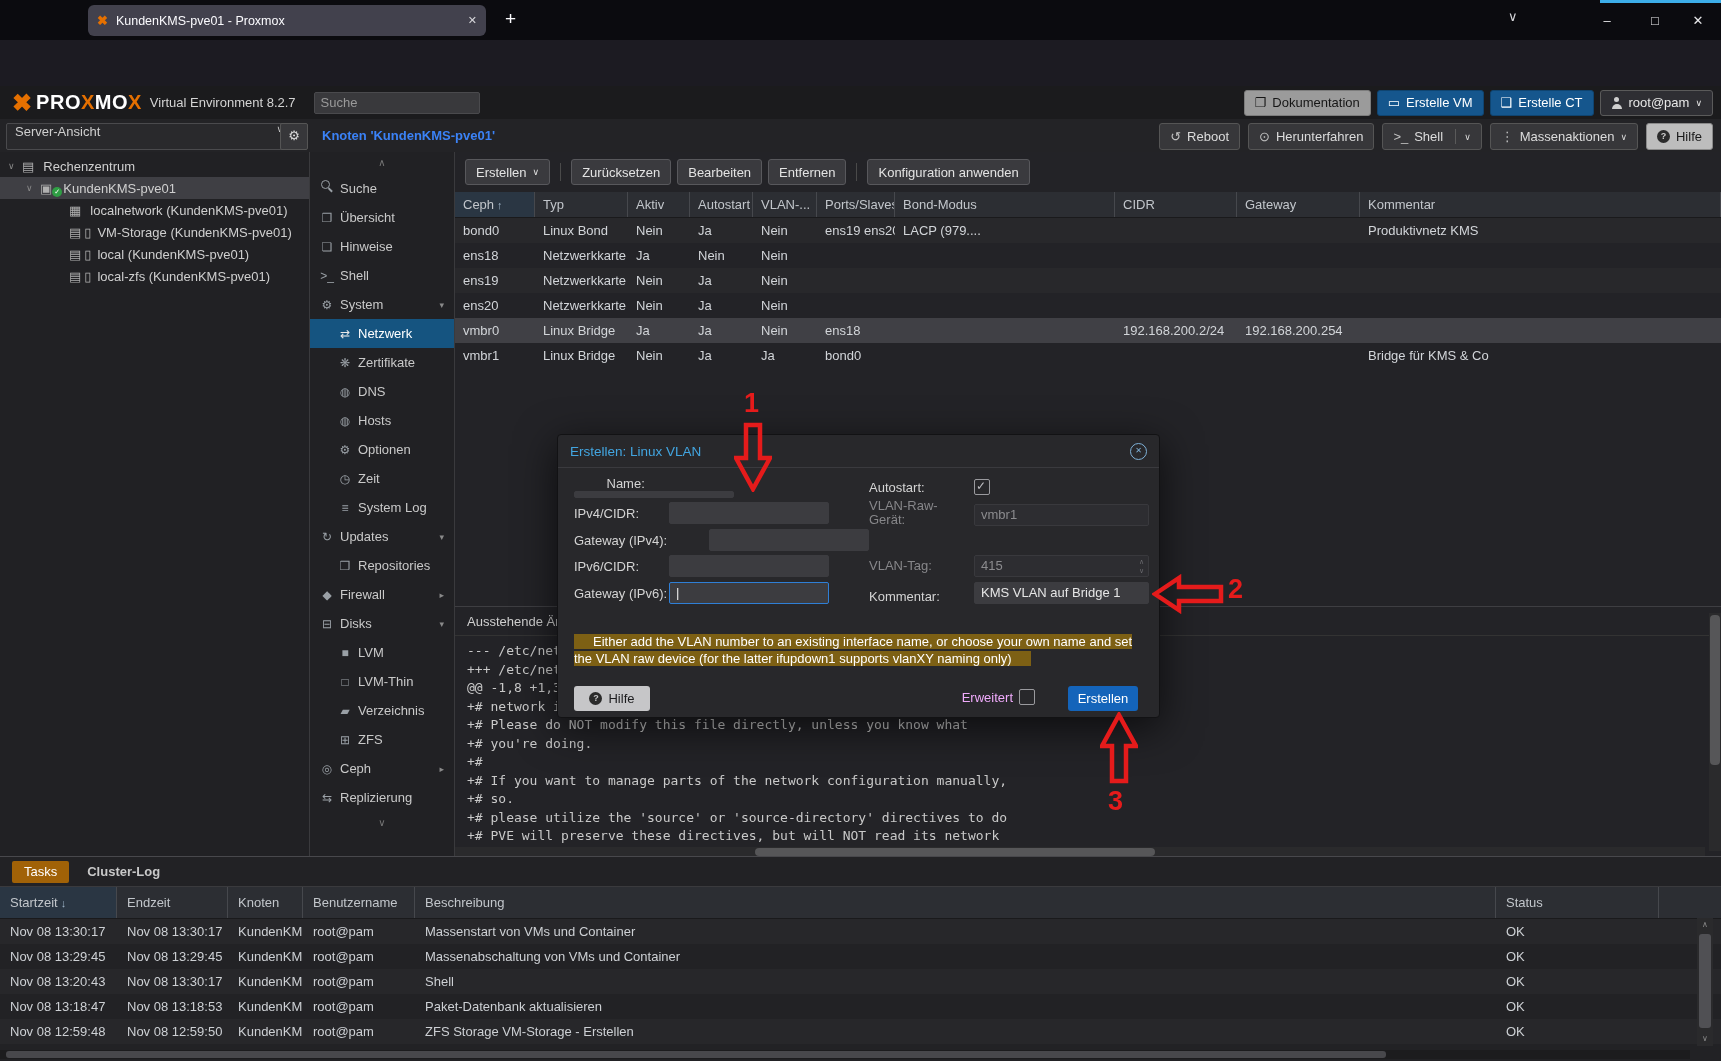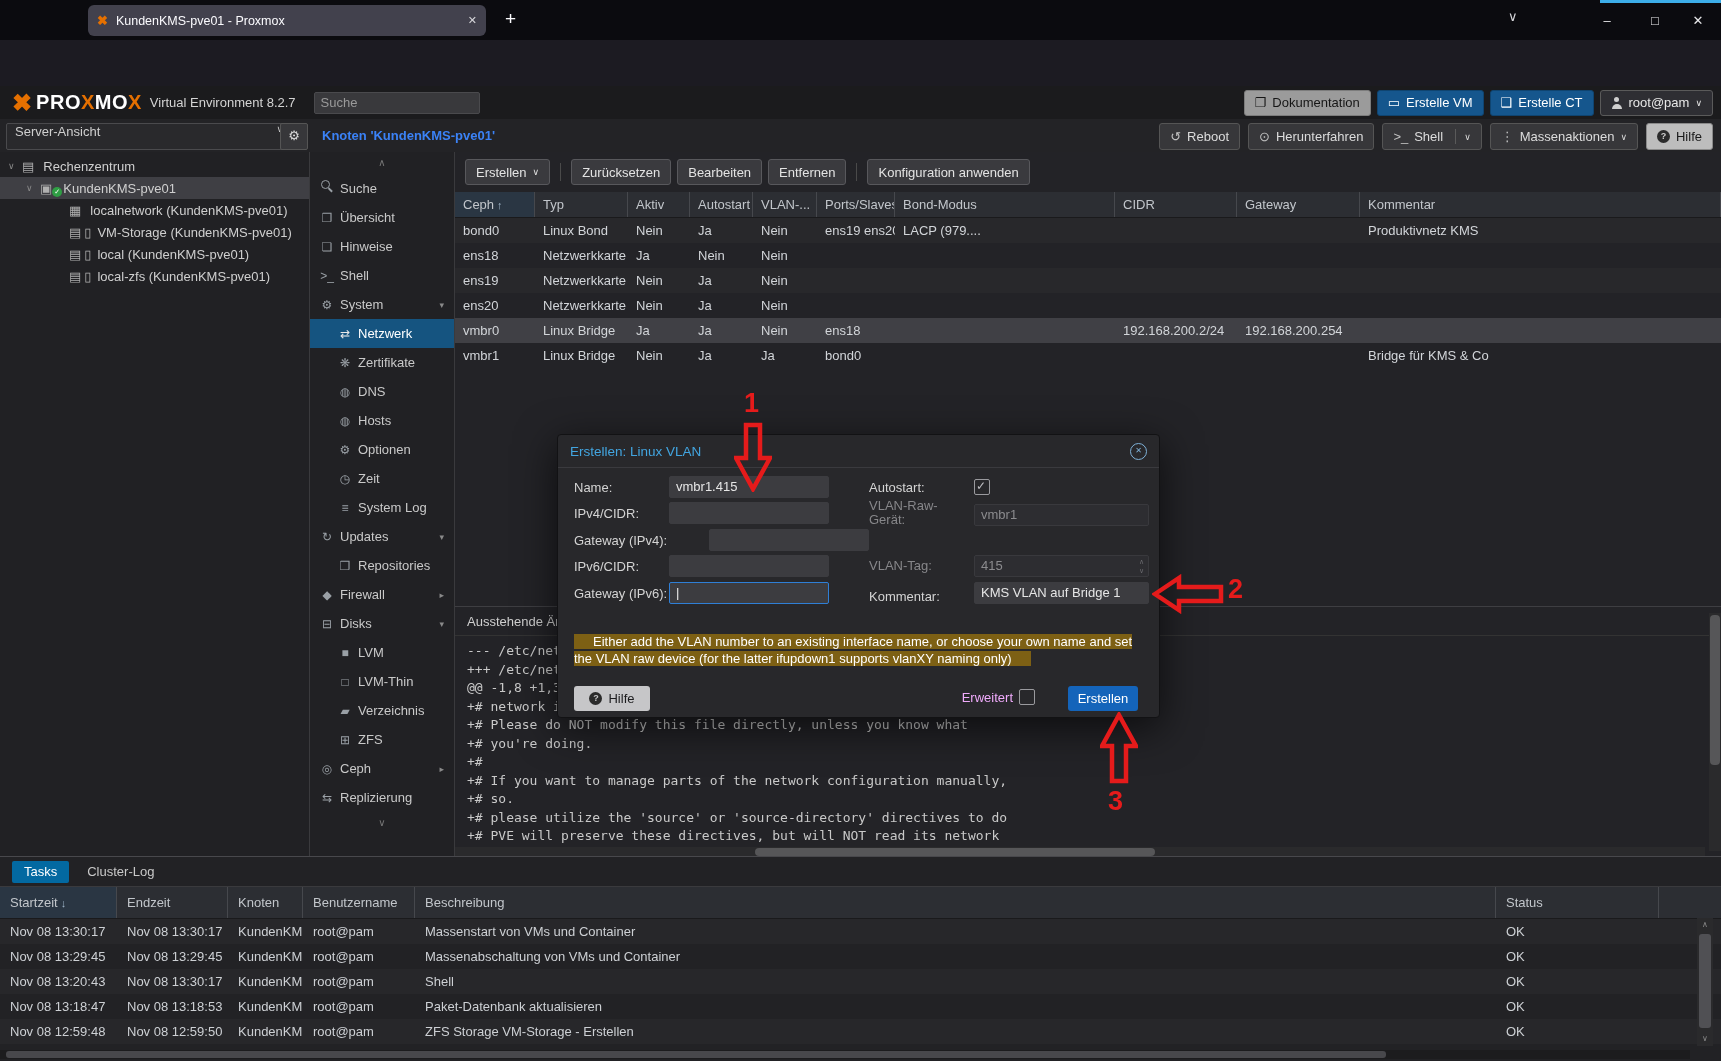--- a/index.html
+++ b/index.html
@@ -114,22 +114,22 @@
   #pending-title{padding:7px 0 6px 12px;color:#cfcfcf;border-bottom:1px solid #333;white-space:nowrap;}
   #diff{padding:6px 0 0 12px;font-family:"DejaVu Sans Mono",monospace;font-size:13px;line-height:18.5px;color:#c9c9c9;}
   .dl{white-space:pre;}
   #pend-hscroll{position:absolute;left:0;bottom:0;width:1250px;height:10px;background:#2a2a2c;}
   #pend-hthumb{position:absolute;left:300px;top:1px;width:400px;height:8px;background:#565658;border-radius:4px;}
   #pend-vscroll{position:absolute;right:0;top:6px;width:12px;height:238px;background:#2a2a2c;}
   #pend-vthumb{position:absolute;left:1px;top:2px;width:10px;height:150px;background:#565658;border-radius:4px;}
   
   #bottom{left:0;top:856px;width:1721px;height:205px;background:#222225;border-top:1px solid #48484c;}
   #task-tabs{height:30px;display:flex;align-items:center;gap:8px;padding-left:12px;border-bottom:1px solid #3a3a3d;box-sizing:border-box;}
-  #tab-tasks{background:#0369a1;color:#fff;height:22px;line-height:22px;padding:0 12px;border-radius:2px;}
-  #tab-cluster{color:#c9c9c9;padding:0 10px;}
+  #tab-tasks{background:#a16207;color:#fff;height:22px;line-height:22px;padding:0 12px;border-radius:2px;}
+  #tab-cluster{color:#c9c9c9;padding:0 10px;font-weight:bold;}
   .tk-row{display:flex;height:25px;align-items:center;color:#cdd0d4;}
   .tk-head{height:31px;background:#2c2e33;color:#c2c6cb;border-bottom:1px solid #1a1a1c;}
   .tk-head .tkc{border-right:1px solid #46484d;height:31px;line-height:31px;}
   .tkc{padding-left:10px;box-sizing:border-box;white-space:nowrap;overflow:hidden;}
   .k0{width:117px;} .k1{width:111px;} .k2{width:75px;} .k3{width:112px;} .k4{width:1081px;} .k5{width:163px;}
   .tk-head .k0{background:#2a3643;}
   .tkr:nth-child(odd){background:#27272a;}
   #tk-vscroll{position:absolute;right:8px;top:61px;width:16px;height:128px;background:#2a2a2c;}
   .tk-varr{position:absolute;left:0;width:16px;height:14px;color:#8a8a8a;font-size:8px;text-align:center;line-height:14px;}
   #tk-vthumb{position:absolute;left:2px;top:16px;width:12px;height:94px;background:#505054;border-radius:3px;}
@@ -667,21 +667,21 @@
         <div id="tk-hthumb" data-name="scrollbar-thumb"></div>
       </div>
   </div>
 
   <div class="abs" id="dialog" data-name="create-vlan-dialog">
     <div id="dlg-title" data-name="dialog-title-bar">
       <span data-name="dialog-title">Erstellen: Linux VLAN</span>
       <span id="dlg-close" data-name="dialog-close-icon">✕</span>
     </div>
     <div id="dlg-body">
-      <div class="drow" style="left:0;top:8px;">
+      <div class="drow" style="left:0;top:8px;flex-direction:column;">
         <span class="dlabel" data-name="name-label">Name:</span>
         <div class="inp w160" data-name="name-field">vmbr1.415</div>
       </div>
       <div class="drow" style="left:0;top:34px;">
         <span class="dlabel" data-name="ipv4-label">IPv4/CIDR:</span>
         <div class="inp w160" data-name="ipv4-field"></div>
       </div>
       <div class="drow" style="left:0;top:61px;gap:40px;">
         <span class="dlabel" data-name="gateway-ipv4-label">Gateway (IPv4):</span>
         <div class="inp w160" data-name="gateway-ipv4-field"></div>

